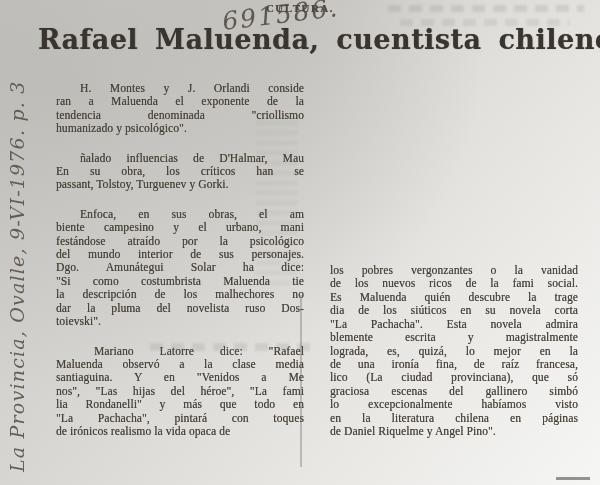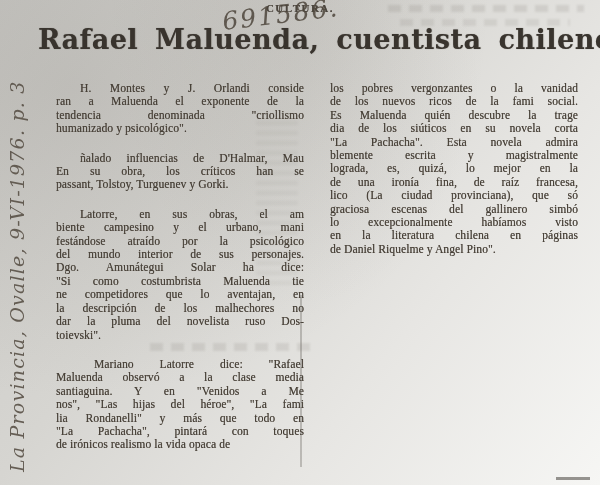--- a/index.html
+++ b/index.html
@@ -44,21 +44,21 @@
     font-family:"DejaVu Serif", serif;
     font-style:italic;font-size:19px;
     letter-spacing:1.2px;
     color:#59514707;
     color:#595147;opacity:.9;
     white-space:nowrap;
     width:380px;
   }
   .columns{
     position:absolute;top:82px;left:56px;right:22px;
-    display:flex;gap:26px;
+    display:flex;gap:26px;align-items:flex-end;
   }
   .col{flex:1 1 0;min-width:0;}
   .para{margin:0 0 16px 0;}
   .line{
     font-size:11.5px;line-height:13.4px;
     color:#463f36;
     letter-spacing:0.1px;
     text-align:justify;text-align-last:justify;
     text-shadow:0.2px 0.2px 0.45px rgba(70,63,54,.65);
     white-space:normal;
@@ -105,27 +105,26 @@
           <div class="line">ran a Maluenda el exponente de la</div>
           <div class="line">tendencia denominada "criollismo</div>
           <div class="line">humanizado y psicológico".</div>
         </div>
       <div class="para indent">
           <div class="line">ñalado influencias de D'Halmar, Mau</div>
           <div class="line">En su obra, los críticos han se</div>
           <div class="line">passant, Tolstoy, Turguenev y Gorki.</div>
         </div>
       <div class="para indent">
-          <div class="line">Latorre, en sus obras, el am</div>
+          <div class="line">Enfoca, en sus obras, el am</div>
           <div class="line">biente campesino y el urbano, mani</div>
           <div class="line">festándose atraído por la psicológico</div>
           <div class="line">del mundo interior de sus personajes.</div>
           <div class="line">Dgo. Amunátegui Solar ha dice:</div>
           <div class="line">"Si como costumbrista Maluenda tie</div>
-          <div class="line">ne competidores que lo aventajan, en</div>
           <div class="line">la descripción de los malhechores no</div>
           <div class="line">dar la pluma del novelista ruso Dos-</div>
           <div class="line">toievski".</div>
         </div>
       <div class="para indent-lg">
           <div class="line">Mariano Latorre dice: "Rafael</div>
           <div class="line">Maluenda observó a la clase media</div>
           <div class="line">santiaguina. Y en "Venidos a Me</div>
           <div class="line">nos", "Las hijas del héroe", "La fami</div>
           <div class="line">lia Rondanelli" y más que todo en</div>

